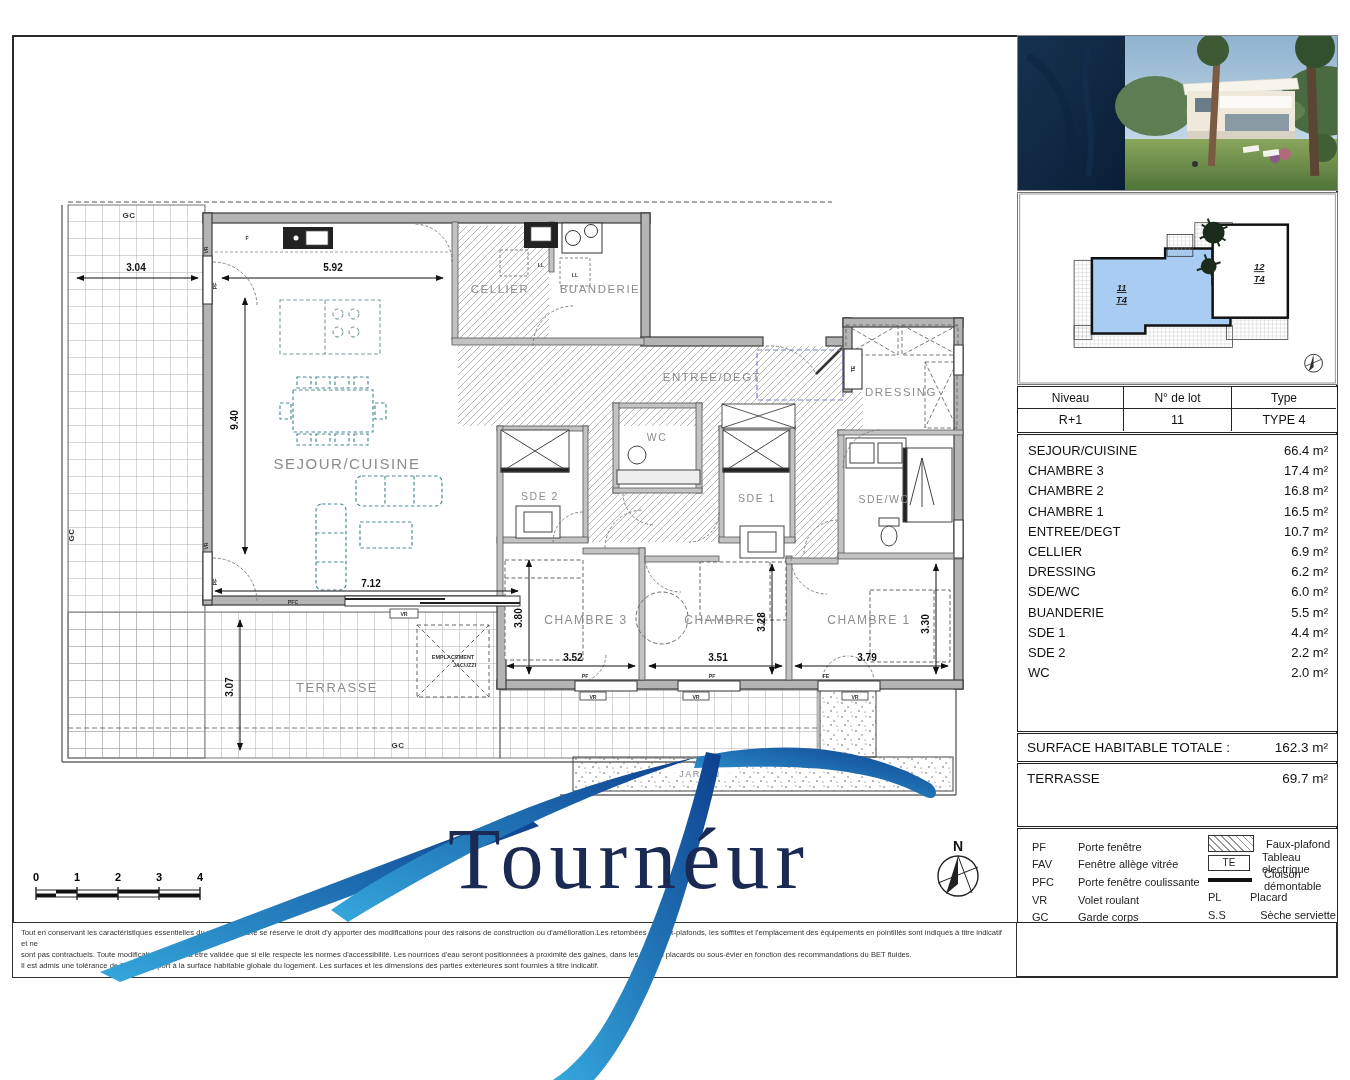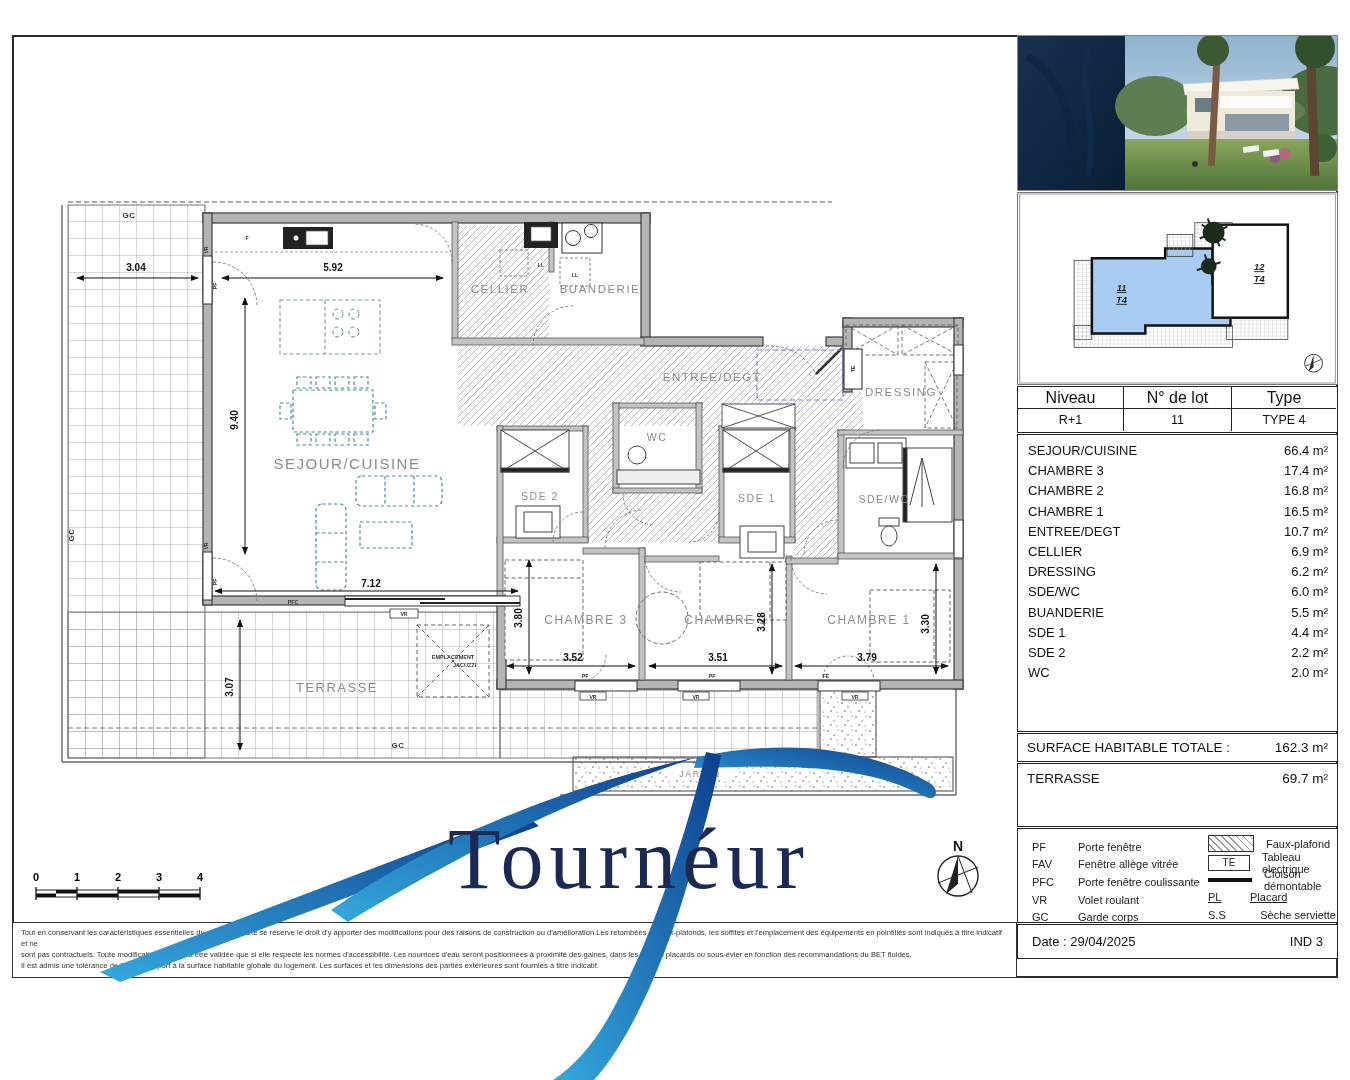--- a/index.html
+++ b/index.html
@@ -10,21 +10,21 @@
   .plan-svg text{font-family:"Liberation Sans",sans-serif;}
   text.rl{fill:#8c8c8c;letter-spacing:1.5px;}
   text.dim{fill:#111;font-weight:bold;font-size:10px;}
   text.mk{fill:#333;font-size:5.2px;font-weight:bold;}
   text.gcl{fill:#333;font-size:8px;font-weight:bold;letter-spacing:.5px;}
   
   .rc-box{position:absolute;left:1017px;width:321px;box-sizing:border-box;border:1.5px solid #222;background:#fff;}
   .photo{top:35px;height:156px;border:1px solid #888;overflow:hidden;}
   .keyplan{top:192px;height:193px;border:1px solid #777;}
   .lot-table{top:386px;height:47px;display:grid;grid-template-columns:106px 108px 104px;grid-auto-rows:22px;}
-  .lt-cell{border-right:1.5px solid #222;border-bottom:1.5px solid #222;display:flex;align-items:center;justify-content:center;font-size:16px;color:#111;}
+  .lt-cell{border-right:1.5px solid #222;border-bottom:1.5px solid #222;display:flex;align-items:center;justify-content:center;font-size:12px;color:#111;}
   .lt-cell:nth-child(3n){border-right:none;}
   .lt-cell.v{border-bottom:none;font-size:12.5px;}
   .roomlist{top:434px;height:298px;padding:6px 0 0 0;}
   .room-row{display:flex;justify-content:space-between;padding:0 9px 0 10px;font-size:13px;color:#111;line-height:20.2px;}
   .surface{top:733px;height:29px;display:flex;justify-content:space-between;align-items:center;padding:0 9px;font-size:13.5px;color:#111;}
   .terr{top:763px;height:64px;display:flex;justify-content:space-between;padding:7px 9px 0 9px;font-size:13.5px;color:#111;}
   .terr span,.surface span{white-space:nowrap;}
   .legend{top:828px;height:95px;font-size:11px;color:#222;}
   .lg-left{position:absolute;left:14px;top:9px;}
   .lg-row{display:flex;height:17.6px;align-items:center;}
@@ -558,35 +558,31 @@
           <span>Faux-plafond</span>
         </div>
     <div class="lg-rrow">
           <span class="sw-te">TE</span>
           <span>Tableau electrique</span>
         </div>
     <div class="lg-rrow" style="height:16px;">
           <span class="sw-line"></span>
           <span>Cloison démontable</span>
         </div>
-    <div class="lg-rrow" style="height:18px;text-decoration:underline;">
+    <div class="lg-rrow" style="height:18px;">
           <span class="sw-code">PL</span>
           <span>Placard</span>
         </div>
     <div class="lg-rrow" style="height:18px;justify-content:space-between;">
           <span class="sw-code">S.S</span>
           <span>Sèche serviette</span>
         </div>
   </div>
 </div>
 
-<div class="rc-box daterow">
-  <span>Date : 29/04/2025</span>
-  <span>IND 3</span>
-</div>
 
 <div class="disclaimer">
   <div>Tout en conservant les caractéristiques essentielles du plan, la société se réserve le droit d'y apporter des modifications pour des raisons de construction ou d'amélioration.Les retombées de faux-plafonds, les soffites et l'emplacement des équipements en pointillés sont indiqués à titre indicatif et ne</div>
   <div>sont pas contractuels. Toute modification ne pourra être validée que si elle respecte les normes d'accessibilité. Les nourrices d'eau seront positionnées à proximité des gaines, dans les WC ou placards ou sous-évier en fonction des recommandations du BET fluides.</div>
   <div>Il est admis une tolérance de 5% par rapport à la surface habitable globale du logement. Les surfaces et les dimensions des parties extérieures sont fournies à titre indicatif.</div>
 </div>
 
 <svg class="swash-svg" viewBox="0 690 1350 390">
   <defs>
     <linearGradient id="sw" x1="0" y1="1" x2="1" y2="0">

